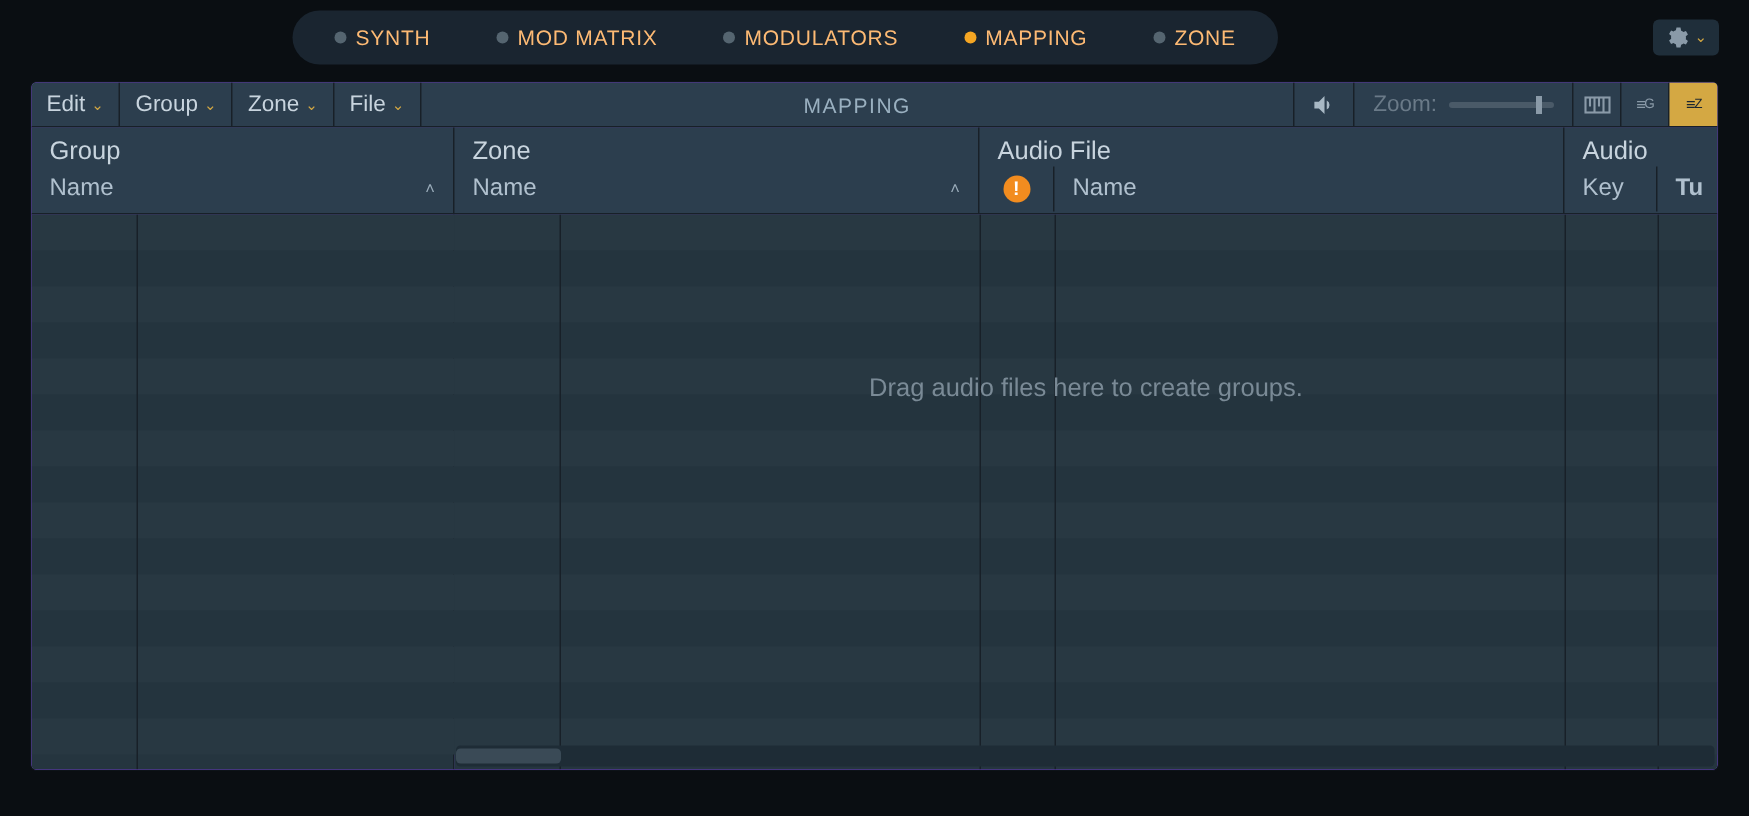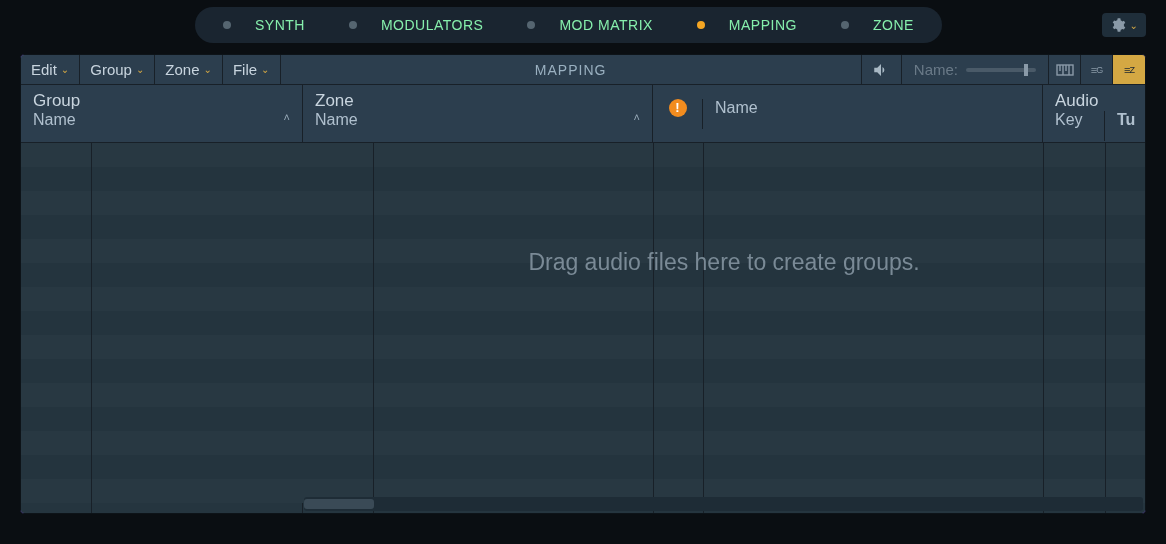--- a/index.html
+++ b/index.html
@@ -27,25 +27,25 @@
   display: flex;
   align-items: center;
   background: #1a2530;
   border-radius: 20px;
   height: 36px;
   padding: 0 6px;
 }
 .tab-pill {
   display: flex;
   align-items: center;
-  gap: 24px;
+  gap: 6px;
   padding: 0 22px;
   height: 36px;
   cursor: pointer;
-  color: #86efac;
+  color: #fdba74;
   font-weight: 500;
   letter-spacing: 0.5px;
   font-size: 14px;
 }
 .tab-pill .dot {
   width: 8px;
   height: 8px;
   border-radius: 50%;
   background: #556570;
 }
@@ -182,21 +182,21 @@
   font-size: 17px;
   color: #c8d4de;
 }
 .header-group .sub-row {
   display: flex;
   align-items: center;
   height: 30px;
 }
 .sub-col {
   display: flex;
-  align-items: flex-start;
+  align-items: center;
   justify-content: space-between;
   padding: 0 12px;
   font-size: 16px;
   color: #b0c0ce;
   height: 100%;
   border-right: 1px solid #182028;
 }
 .sub-col:last-child { border-right: none; }
 .sort-chev { font-size: 11px; color: #9aacba; }
 
@@ -259,21 +259,21 @@
   background: #182028;
 }
 
 .placeholder-text {
   position: absolute;
   top: 106px;
   left: 0;
   right: 0;
   text-align: center;
   color: #7a8a96;
-  font-size: 23px;
+  font-size: 17px;
 }
 
 
 .hscroll {
   position: absolute;
   bottom: 2px;
   left: 283px;
   right: 2px;
   height: 14px;
 }
@@ -298,25 +298,25 @@
 
 <div class="tab-bar">
   <div class="tab-spacer-left"></div>
   <div class="tab-pills">
     <div class="tab-pill">
       <span class="dot"></span>
       <span>SYNTH</span>
     </div>
     <div class="tab-pill">
       <span class="dot"></span>
-      <span>MODULATORS</span>
+      <span>MOD MATRIX</span>
     </div>
     <div class="tab-pill">
       <span class="dot"></span>
-      <span>MOD MATRIX</span>
+      <span>MODULATORS</span>
     </div>
     <div class="tab-pill active">
       <span class="dot"></span>
       <span>MAPPING</span>
     </div>
     <div class="tab-pill">
       <span class="dot"></span>
       <span>ZONE</span>
     </div>
   </div>
@@ -349,21 +349,21 @@
       <span class="chev">⌄</span>
     </div>
     <div class="toolbar-title">MAPPING</div>
     <div class="toolbar-right">
       <div class="speaker-btn">
         <svg width="18" height="18" viewBox="0 0 24 24" fill="#a8b8c4">
           <path d="M3 9v6h4l5 5V4L7 9H3zm13.5 3a4.5 4.5 0 00-2.5-4v8a4.5 4.5 0 002.5-4z"></path>
         </svg>
       </div>
       <div class="zoom-area">
-        <span>Name:</span>
+        <span>Zoom:</span>
         <div class="zoom-slider">
           <div class="thumb"></div>
         </div>
       </div>
       <div class="view-btns">
         <div class="view-btn">
           <svg width="18" height="12" viewBox="0 0 18 12" fill="none" stroke="#8a9aa8" stroke-width="1.4">
             <rect x="1" y="1" width="16" height="10"></rect>
             <line x1="4" y1="1" x2="4" y2="7"></line>
               <line x1="7" y1="1" x2="7" y2="11"></line>
@@ -394,20 +394,21 @@
     <div class="header-group hg-zone">
       <div class="top-label">Zone</div>
       <div class="sub-row">
         <div class="sub-col">
           <span>Name</span>
           <span class="sort-chev">˄</span>
         </div>
       </div>
     </div>
     <div class="header-group hg-audio">
+      <div class="top-label">Audio File</div>
       <div class="sub-row">
         <div class="sub-col sub-narrow">
           <div class="warn-icon">!</div>
         </div>
         <div class="sub-col sub-wide">
           <span>Name</span>
         </div>
       </div>
     </div>
     <div class="header-group hg-pitch" style="border-right:none;">

